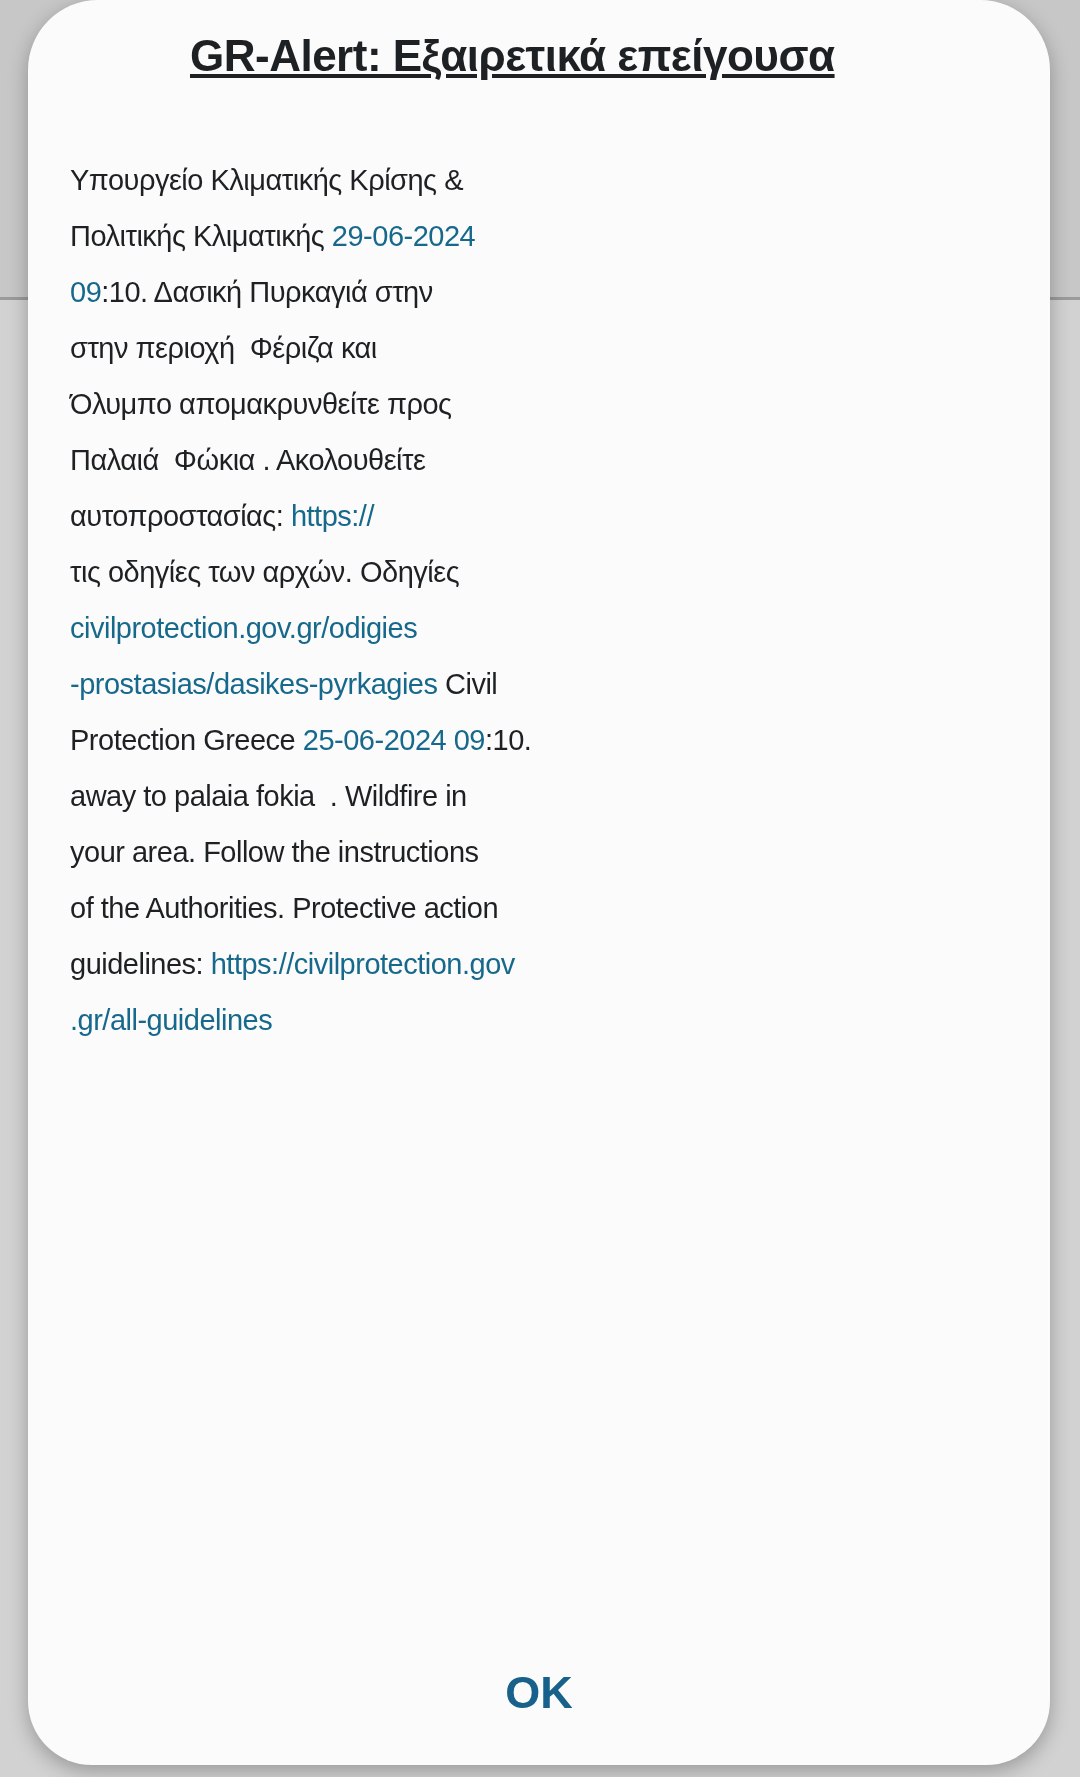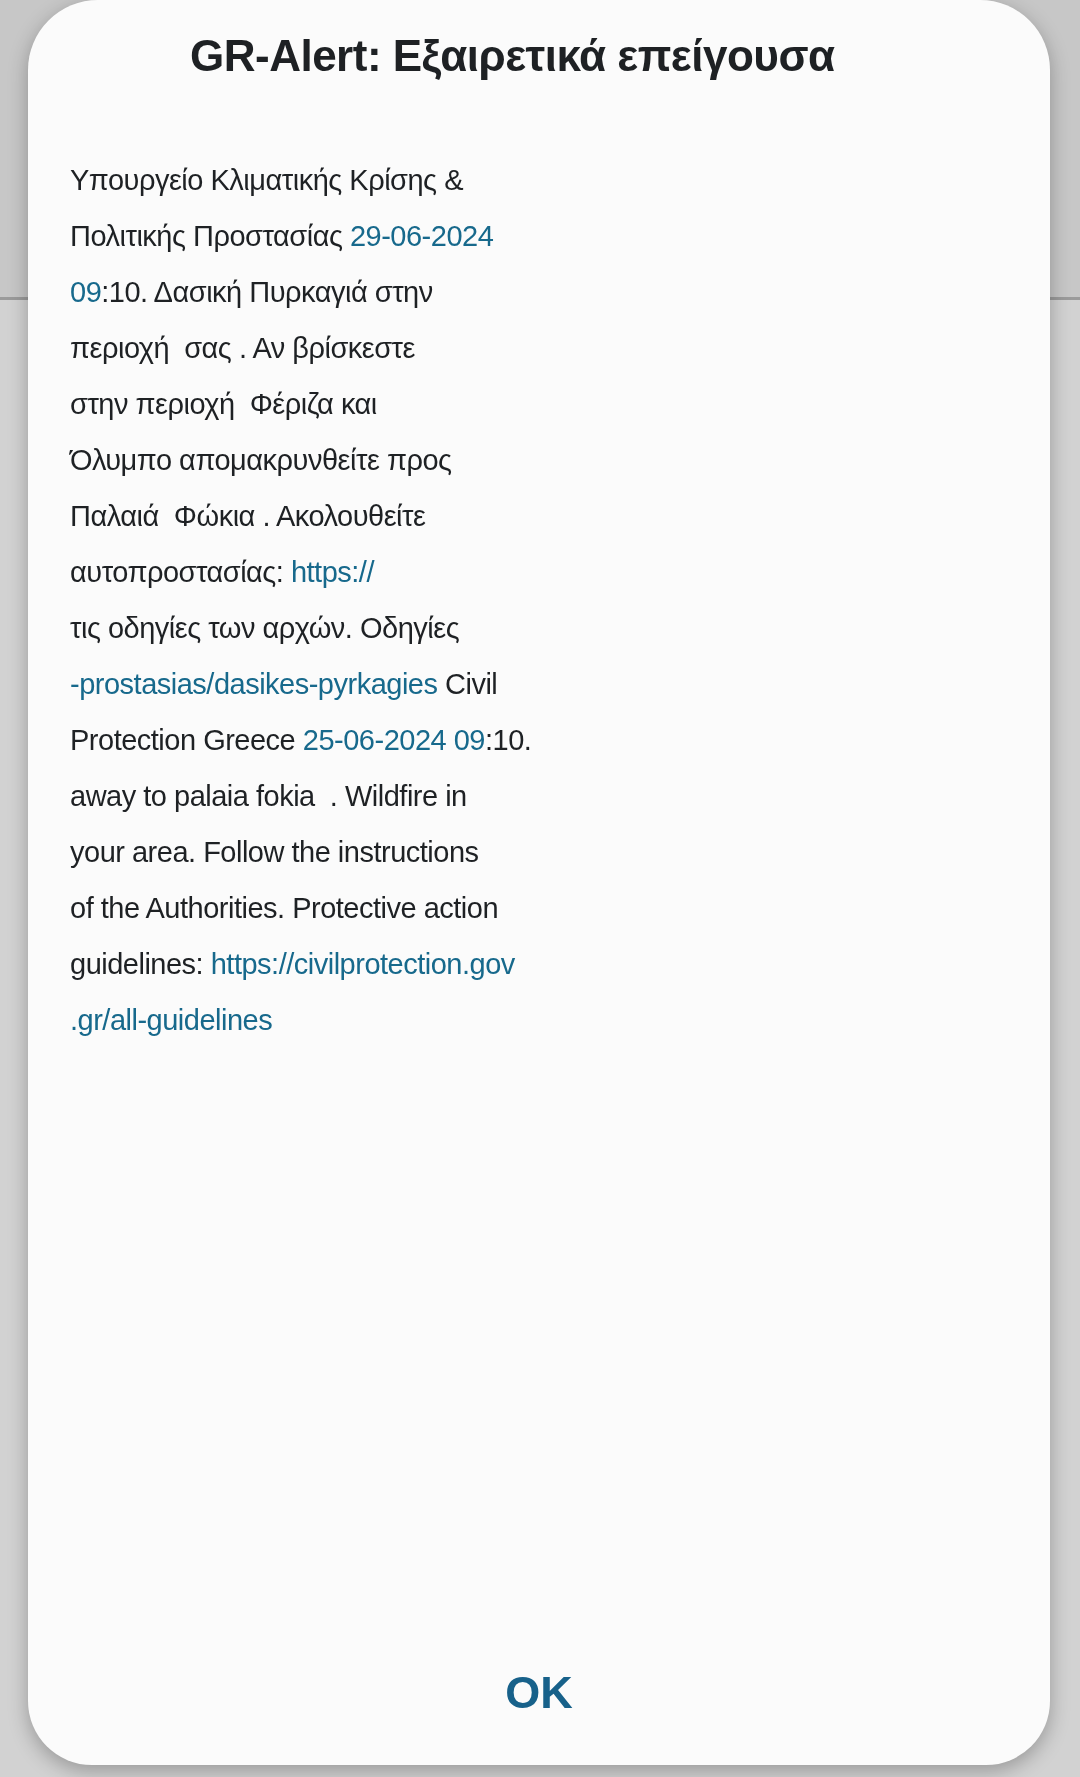--- a/index.html
+++ b/index.html
@@ -47,21 +47,21 @@
     box-sizing: border-box;
   }
   .title {
     margin: 24px 40px 0 162px;
     font-size: 44px;
     line-height: 64px;
     font-weight: 700;
     letter-spacing: -0.5px;
     color: var(--text, #17191c);
   }
-  .title-line { white-space: pre; }
+  .title-line { white-space: pre; text-decoration: underline; }
   .message {
     margin: 64px 0 0 42px;
   }
   .line {
     font-size: 29px;
     line-height: 56px;
     letter-spacing: -0.5px;
     color: var(--text, #1e2124);
     white-space: pre;
   }
@@ -96,28 +96,28 @@
 <div class="backdrop-top"></div>
 <div class="backdrop-divider"></div>
 <div class="backdrop-bottom"></div>
 
 <div class="dialog">
   <div class="title">
       <div class="title-line">GR-Alert: Εξαιρετικά επείγουσα</div>
     </div>
   <div class="message">
       <div class="line"><span class="seg">Υπουργείο Κλιματικής Κρίσης &amp;</span></div>
-      <div class="line"><span class="seg">Πολιτικής Προστασίας </span><span class="seg link">29-06-2024</span></div>
+      <div class="line"><span class="seg">Πολιτικής Κλιματικής </span><span class="seg link">29-06-2024</span></div>
       <div class="line"><span class="seg link">09</span><span class="seg">:10. Δασική Πυρκαγιά στην</span></div>
-      <div class="line"><span class="seg">περιοχή  σας . Αν βρίσκεστε</span></div>
       <div class="line"><span class="seg">στην περιοχή  Φέριζα και</span></div>
       <div class="line"><span class="seg">Όλυμπο απομακρυνθείτε προς</span></div>
       <div class="line"><span class="seg">Παλαιά  Φώκια . Ακολουθείτε</span></div>
       <div class="line"><span class="seg">αυτοπροστασίας: </span><span class="seg link">https://</span></div>
       <div class="line"><span class="seg">τις οδηγίες των αρχών. Οδηγίες</span></div>
+      <div class="line"><span class="seg link">civilprotection.gov.gr/odigies</span></div>
       <div class="line"><span class="seg link">-prostasias/dasikes-pyrkagies</span><span class="seg"> Civil</span></div>
       <div class="line"><span class="seg">Protection Greece </span><span class="seg link">25-06-2024 09</span><span class="seg">:10.</span></div>
       <div class="line"><span class="seg">away to palaia fokia  . Wildfire in</span></div>
       <div class="line"><span class="seg">your area. Follow the instructions</span></div>
       <div class="line"><span class="seg">of the Authorities. Protective action</span></div>
       <div class="line"><span class="seg">guidelines: </span><span class="seg link">https://civilprotection.gov</span></div>
       <div class="line"><span class="seg link">.gr/all-guidelines</span></div>
     </div>
   <button class="ok-button">OK</button>
 </div>

